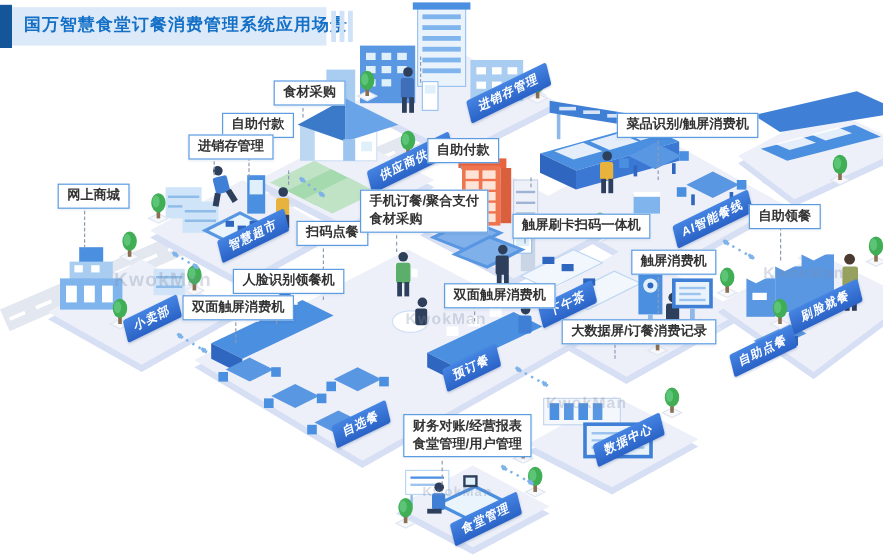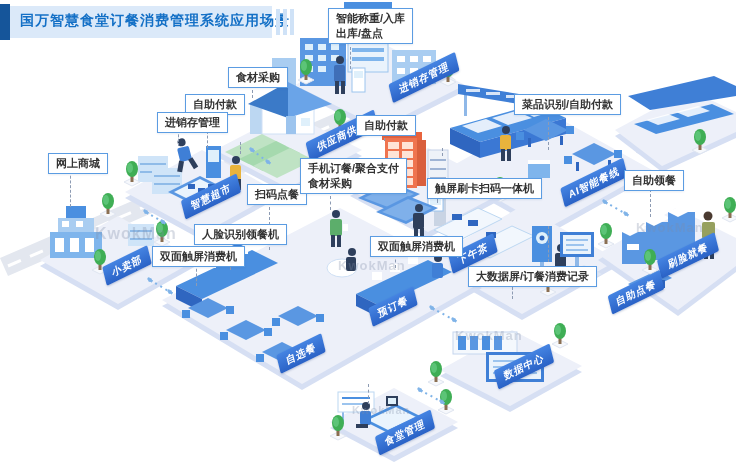--- a/index.html
+++ b/index.html
@@ -490,24 +490,20 @@
 <div class="leader" style="left:384px;top:133px;height:8px"></div>
 <div class="leader" style="left:442px;top:148px;height:8px"></div>
 <div class="leader" style="left:437px;top:197px;height:6px"></div>
 <div class="leader" style="left:548px;top:112px;height:38px"></div>
 <div class="leader" style="left:650px;top:189px;height:28px"></div>
 <div class="leader" style="left:548px;top:226px;height:36px"></div>
 <div class="leader" style="left:395px;top:254px;height:14px"></div>
 <div class="leader" style="left:512px;top:287px;height:12px"></div>
 <div class="leader" style="left:368px;top:384px;height:20px"></div>
 
-<div class="callout" style="left:328px;top:8px">
-  <div>智能称重/入库</div>
-  <div>出库/盘点</div>
-</div>
 <div class="callout" style="left:228px;top:67px">
   <div>食材采购</div>
 </div>
 <div class="callout" style="left:185px;top:94px">
   <div>自助付款</div>
 </div>
 <div class="callout" style="left:157px;top:112px">
   <div>进销存管理</div>
 </div>
 <div class="callout" style="left:48px;top:153px">
@@ -526,30 +522,37 @@
   <div>手机订餐/聚合支付</div>
   <div>食材采购</div>
 </div>
 <div class="callout" style="left:356px;top:115px">
   <div>自助付款</div>
 </div>
 <div class="callout" style="left:427px;top:178px">
   <div>触屏刷卡扫码一体机</div>
 </div>
 <div class="callout" style="left:514px;top:94px">
-  <div>菜品识别/自助付款</div>
+  <div>菜品识别/触屏消费机</div>
 </div>
 <div class="callout" style="left:624px;top:170px">
   <div>自助领餐</div>
 </div>
+<div class="callout" style="left:526px;top:208px">
+  <div>触屏消费机</div>
+</div>
 <div class="callout" style="left:370px;top:236px">
   <div>双面触屏消费机</div>
 </div>
 <div class="callout" style="left:468px;top:266px">
   <div>大数据屏/订餐消费记录</div>
+</div>
+<div class="callout" style="left:336px;top:345px">
+  <div>财务对账/经营报表</div>
+  <div>食堂管理/用户管理</div>
 </div>
 
 <div class="ribbon" style="left:387px;top:68px;width:74px">进销存管理</div>
 <div class="ribbon" style="left:304px;top:126px;width:76px">供应商供货</div>
 <div class="ribbon" style="left:180px;top:187px;width:62px">智慧超市</div>
 <div class="ribbon" style="left:102px;top:256px;width:50px">小卖部</div>
 <div class="ribbon" style="left:276px;top:344px;width:50px">自选餐</div>
 <div class="ribbon" style="left:368px;top:297px;width:50px">预订餐</div>
 <div class="ribbon" style="left:448px;top:244px;width:50px">下午茶</div>
 <div class="ribbon" style="left:559px;top:173px;width:70px">AI智能餐线</div>

